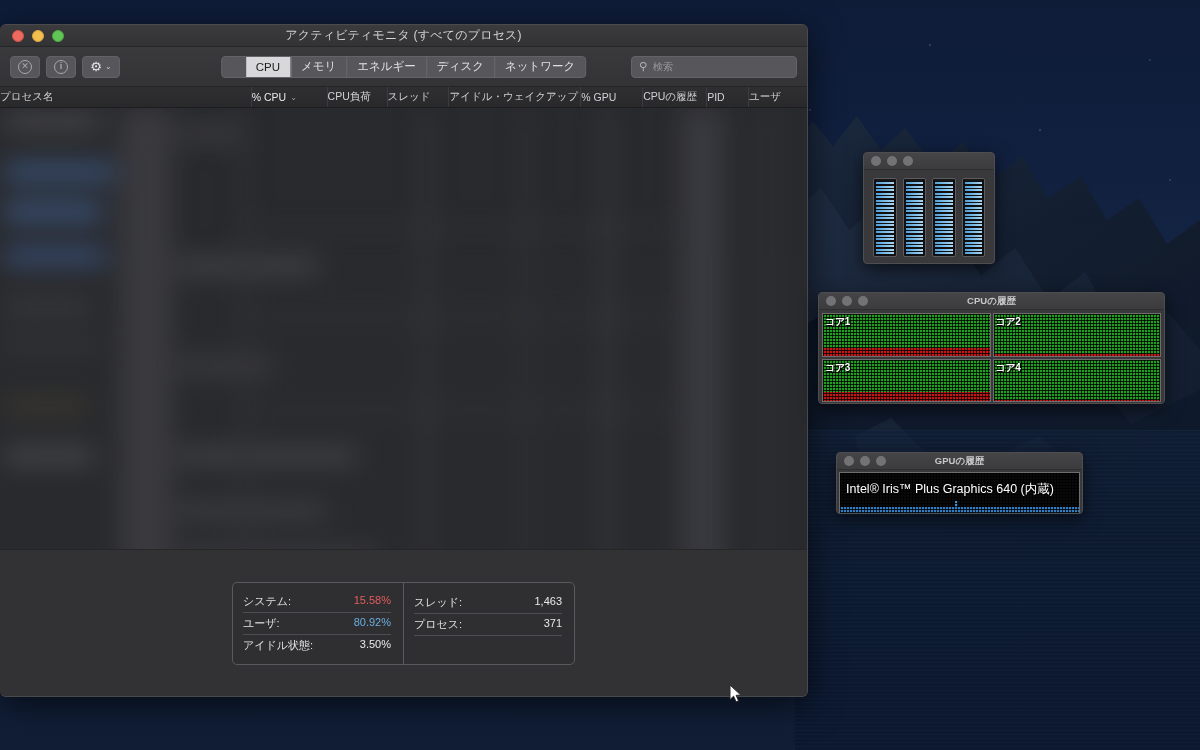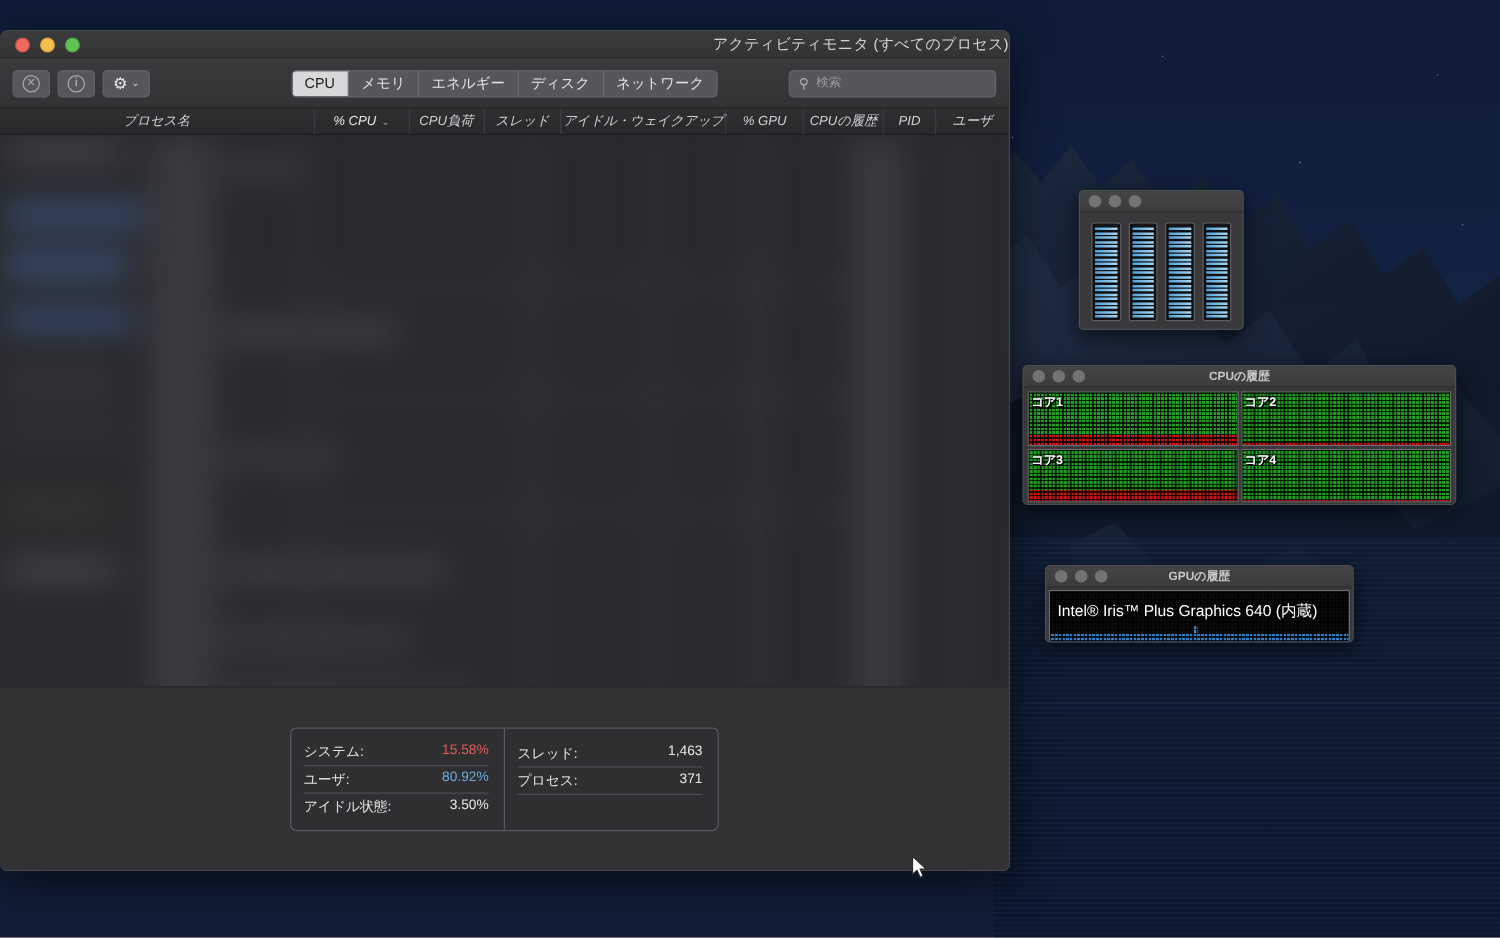--- a/index.html
+++ b/index.html
@@ -88,21 +88,21 @@
     border-bottom: 1px solid #262628;
     display: flex; align-items: center;
     position: relative;
   }
   .traffic { display: flex; gap: 8px; padding-left: 12px; }
   .light { width: 12px; height: 12px; border-radius: 50%; display: block; }
   .light.red    { background: #ec6a5f; border: .5px solid #d0524a; }
   .light.yellow { background: #f4bd50; border: .5px solid #d9a43f; }
   .light.green  { background: #61c555; border: .5px solid #4fa845; }
   .win-title {
-    position: absolute; left: 0; right: 0; text-align: right;
+    position: absolute; left: 0; right: 0; text-align: center;
     font-size: 12px; color: #d4d4d6; letter-spacing: .2px;
   }
 
   .toolbar {
     height: 40px;
     background: linear-gradient(to bottom, #3a3a3d, #333336);
     border-bottom: 1px solid #252527;
     display: flex; align-items: center;
     padding: 0 10px;
     position: relative;
@@ -129,20 +129,21 @@
   .chev { font-size: 8px; color: #c9c9cc; }
 
   .tabs {
     position: absolute; left: 50%; transform: translateX(-50%);
     display: flex;
     background: #57575b;
     border: 1px solid #646468;
     border-radius: 4px;
     overflow: hidden;
     height: 22px;
+    padding-left: 24px;
   }
   .tab {
     padding: 0 10px;
     font-size: 11.5px;
     color: #e3e3e5;
     display: flex; align-items: center;
     border-right: 1px solid #6a6a6e;
     cursor: default;
     white-space: nowrap;
   }
@@ -168,26 +169,25 @@
 
   
   .col-header {
     height: 21px;
     background: linear-gradient(to bottom, #2f2f32, #29292c);
     border-bottom: 1px solid #1d1d1f;
     display: flex; align-items: stretch;
     font-size: 10.5px; color: #d2d2d5;
   }
   .col {
-    display: flex; align-items: center; justify-content: center;
+    display: flex; align-items: center; justify-content: flex-start;
     border-right: 1px solid #3c3c40;
     white-space: nowrap;
     cursor: default;
     gap: 4px;
-    font-style: italic;
   }
   .col:last-child { border-right: none; }
   .col.sorted { color: #e8e8ea; }
   .sort-chev { font-size: 8px; color: #9d9da1; }
 
   
   .table-area {
     height: 505px;
     position: relative;
     background: #292a2d;

